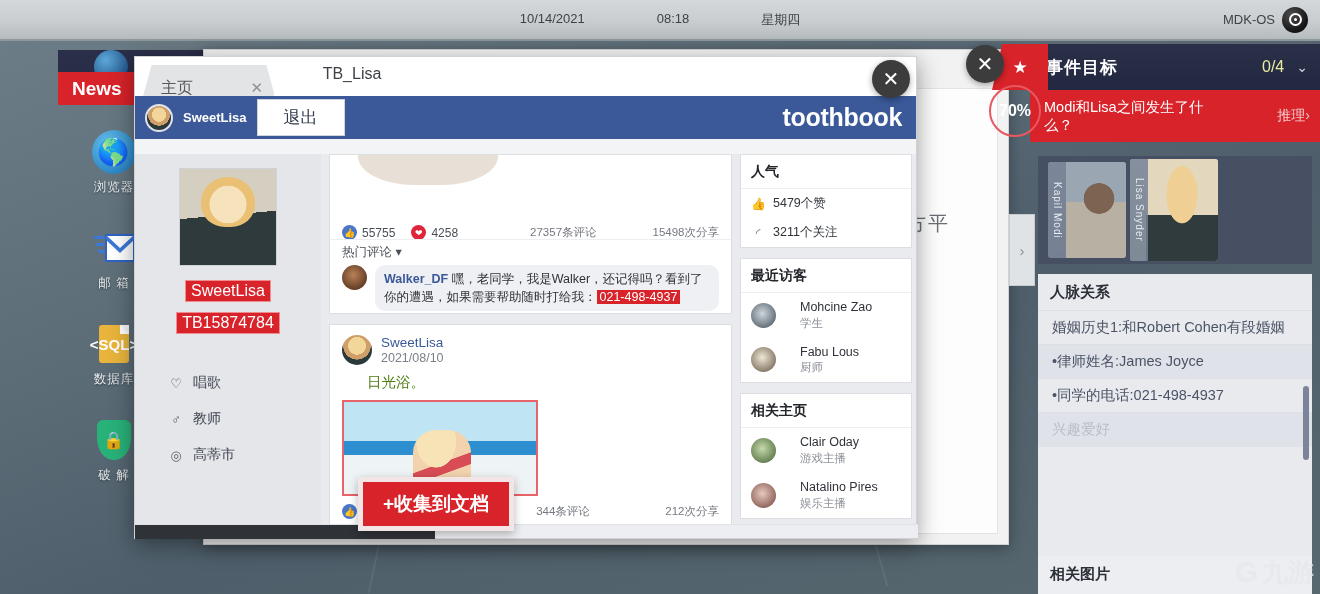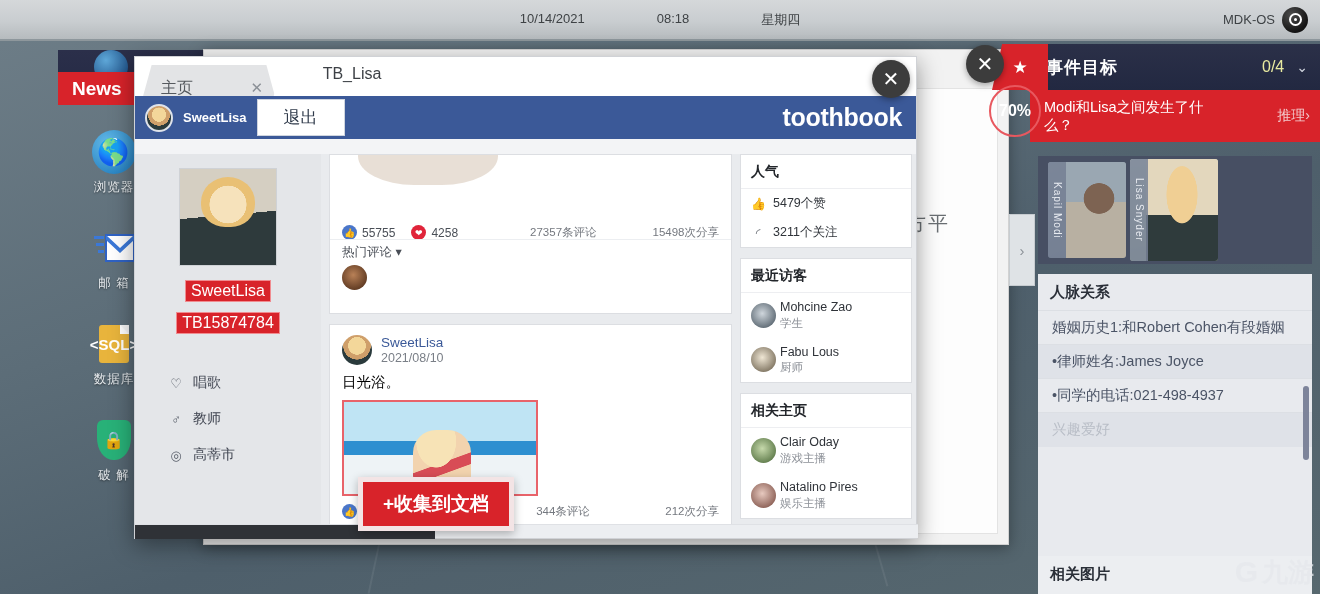--- a/index.html
+++ b/index.html
@@ -230,21 +230,21 @@
      background: radial-gradient(circle at 45% 40%, #b98157, #5f3a22 75%); }
   .comment .c-bub { background: #eef0f3; border-radius: 10px; padding: 5px 9px; font-size: 12.5px; line-height: 1.45; color: #2e3238; }
   .comment .c-user { color: #3b5998; font-weight: bold; }
   .phone-hl { background: #d8232a; color: #fff; padding: 0 3px; }
 
   #post .p-head { display: flex; gap: 9px; padding: 10px 12px 4px; }
   #post .p-ava { width: 30px; height: 30px; border-radius: 50%;
      background: radial-gradient(circle at 50% 36%, #f3d79a 0 36%, #cf9f6a 37% 56%, #2a3a3c 57%); }
   #post .p-who { font-size: 13.5px; color: #3b5998; }
   #post .p-date { font-size: 12.5px; color: #7a7f87; margin-top: 1px; }
-  #post .p-text { padding: 4px 12px 8px; font-size: 14.5px; color: #000000; }
+  #post .p-text { padding: 4px 12px 8px; font-size: 14.5px; color: #4d7c0f; margin-left: 25px; }
   #post .p-img {
     margin: 0 12px; width: 196px; height: 96px; border: 2px solid #e8636a;
     background: linear-gradient(180deg,#bfe4f4 0 42%, #2e8fd0 42% 58%, #eef3f6 58% 100%);
     position: relative; overflow: hidden;
   }
   #post .p-img:after {
     content:""; position: absolute; left: 36%; top: 30%; width: 30%; height: 62%;
     background: radial-gradient(ellipse at 40% 20%, #f7e3b6 0 40%, transparent 41%),
                 linear-gradient(160deg,#f2d3ae 0 55%, #d84c56 56% 70%, #f2d3ae 71%);
     border-radius: 40% 40% 20% 20%;
@@ -255,21 +255,21 @@
     padding: 9px 20px; box-shadow: 0 3px 9px rgba(0,0,0,.28);
     border: 5px solid rgba(245,245,245,.92); cursor: pointer;
   }
 
   
   #rail { width: 176px; flex: 0 0 176px; padding-right: 4px; }
   .rcard { background: #fff; border: 1px solid #dcdee2; margin-bottom: 10px; }
   .rcard .r-title { font-size: 14px; font-weight: bold; color: #23262b; padding: 8px 10px 7px; border-bottom: 1px solid #edeef1; }
   .rcard .r-line { display: flex; align-items: center; gap: 8px; padding: 6px 10px; font-size: 12.5px; color: #30343a; }
   .rcard .r-line .ri { width: 14px; color: #565b63; font-size: 12px; text-align: center; }
-  .rperson { display: flex; gap: 4px; align-items: center; padding: 7px 10px; cursor: pointer; }
+  .rperson { display: flex; gap: 24px; align-items: center; padding: 7px 10px; cursor: pointer; }
   .rperson .rp-ava { width: 25px; height: 25px; border-radius: 50%; flex: 0 0 25px; }
   .rp-a { background: radial-gradient(circle at 45% 42%, #cfd6dc, #5c6872 78%); }
   .rp-b { background: radial-gradient(circle at 45% 42%, #efe6d4, #7e7360 78%); }
   .rp-c { background: radial-gradient(circle at 45% 42%, #c6d9ab, #5e7a4a 78%); }
   .rp-d { background: radial-gradient(circle at 45% 42%, #e7c9bf, #8a5e54 78%); }
   .rperson .rp-n { font-size: 12.5px; color: #2f3339; line-height: 1.25; }
   .rperson .rp-s { font-size: 11.5px; color: #8d9198; }
 
   #hscroll { position: absolute; left: 0; bottom: 0; width: 783px; height: 14px; background: #eceef1; border-top: 1px solid #dfe1e5; }
   #hscroll .thumb { width: 300px; height: 14px; background: #2f3237; cursor: pointer; }
@@ -451,20 +451,24 @@
             <span class="sp">4258</span>
             <span class="right">27357条评论</span>
             <span class="right" style="">15498次分享</span>
           </div>
           <div class="hotline" style="position:absolute;left:0;right:0;top:84px;">
             <span>热门评论</span>
             <span>▾</span>
           </div>
           <div class="comment" style="position:absolute;left:0;right:0;top:108px;">
             <div class="c-ava"></div>
+            <div class="c-bub">
+              <span class="c-user">Walker_DF</span>
+              <span>嘿，老同学，我是Walker，还记得吗？看到了你的遭遇，如果需要帮助随时打给我：</span><span class="phone-hl">021-498-4937</span>
+            </div>
           </div>
         </div>
 
         <div class="card" id="post">
           <div class="p-head">
             <div class="p-ava"></div>
             <div>
               <div class="p-who">SweetLisa</div>
               <div class="p-date">2021/08/10</div>
             </div>

